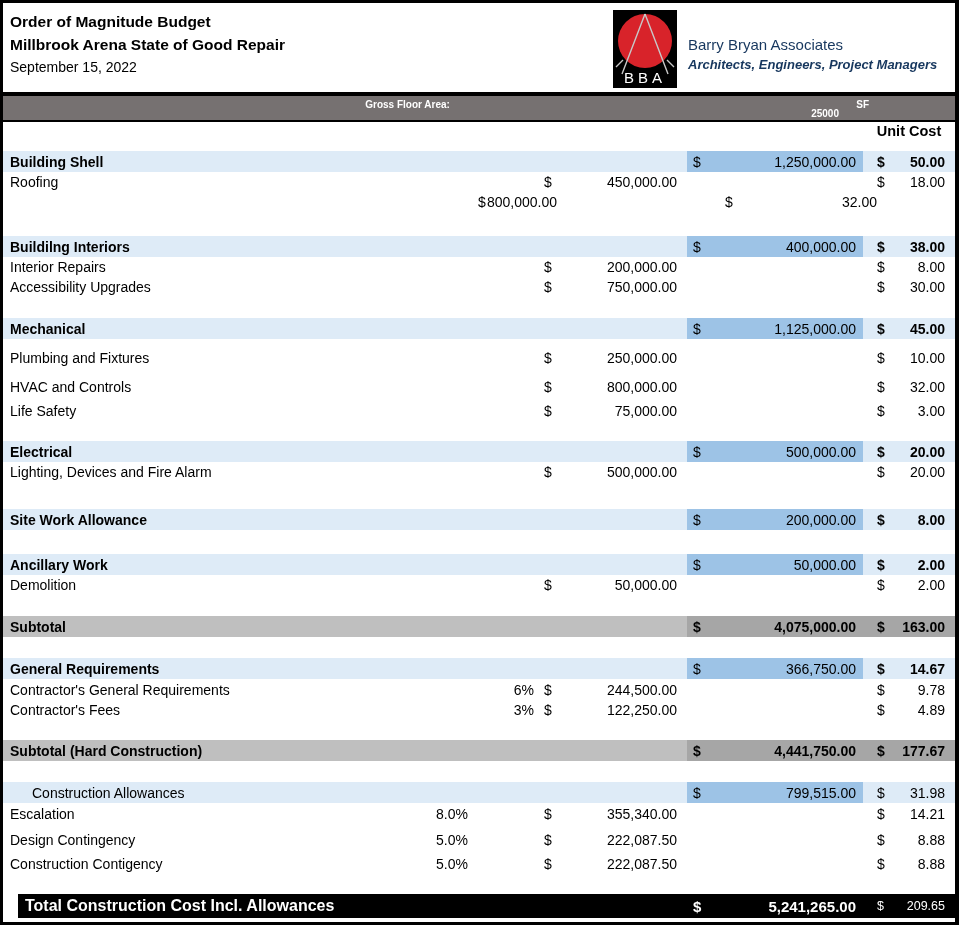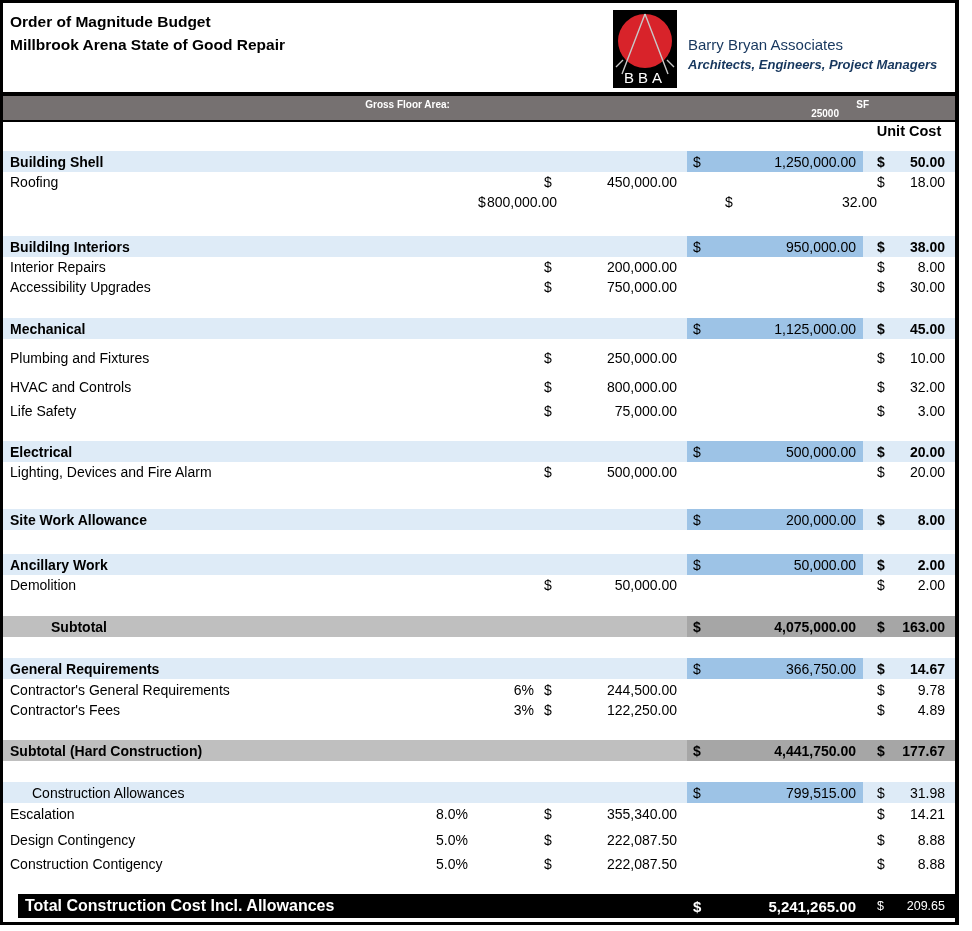--- a/index.html
+++ b/index.html
@@ -56,20 +56,21 @@
 </head>
 <body>
 
 <div class="page">
   <div class="document">
 
     <div class="header">
       <div class="titles">
         <div class="title-1">Order of Magnitude Budget</div>
         <div class="title-2">Millbrook Arena State of Good Repair</div>
+        <div class="title-3">September 15, 2022</div>
       </div>
       <div class="brand">
         <span>
           <svg width="64" height="78" viewBox="0 0 64 78">
             <rect x="0" y="0" width="64" height="78" fill="#000000"></rect>
             <circle cx="32" cy="31" r="27" fill="#D8232A"></circle>
             <path d="M32 4 L9 64 M32 4 L55 64 M10 50 L3 57 M54 50 L61 57" stroke="#c8c8c8" stroke-width="1.4" fill="none"></path>
             <text x="32" y="73" fill="#ffffff" font-size="15" font-family="Liberation Sans, sans-serif" text-anchor="middle" letter-spacing="4">BBA</text>
           </svg>
         </span>
@@ -128,21 +129,21 @@
         </div>
         <div class="row spacer" style="height: 24px;"></div>
         <div class="row section" style="height: 21px;">
           <div class="c c-label">Buildilng Interiors</div>
           <div class="c c-pct1"></div>
           <div class="c c-pct2"></div>
           <div class="c c-d1"></div>
           <div class="c c-amt1"></div>
           <div class="c c-gap"></div>
           <div class="c c-d2">$</div>
-          <div class="c c-amt2">950,000.00</div>
+          <div class="c c-amt2">400,000.00</div>
           <div class="c c-d3">$</div>
           <div class="c c-unit">38.00</div>
         </div>
         <div class="row item">
           <div class="c c-label">Interior Repairs</div>
           <div class="c c-pct1"></div>
           <div class="c c-pct2"></div>
           <div class="c c-d1">$</div>
           <div class="c c-amt1">200,000.00</div>
           <div class="c c-gap"></div>
@@ -272,21 +273,21 @@
           <div class="c c-pct2"></div>
           <div class="c c-d1">$</div>
           <div class="c c-amt1">50,000.00</div>
           <div class="c c-gap"></div>
           <div class="c c-d2"></div>
           <div class="c c-amt2"></div>
           <div class="c c-d3">$</div>
           <div class="c c-unit">2.00</div>
         </div>
         <div class="row spacer" style="height: 21px;"></div>
-        <div class="row subtotal" style="height: 21px; padding-left: 41px;">
+        <div class="row subtotal" style="height: 21px;">
           <div class="c c-label">Subtotal</div>
           <div class="c c-pct1"></div>
           <div class="c c-pct2"></div>
           <div class="c c-d1"></div>
           <div class="c c-amt1"></div>
           <div class="c c-gap"></div>
           <div class="c c-d2">$</div>
           <div class="c c-amt2">4,075,000.00</div>
           <div class="c c-d3">$</div>
           <div class="c c-unit">163.00</div>

